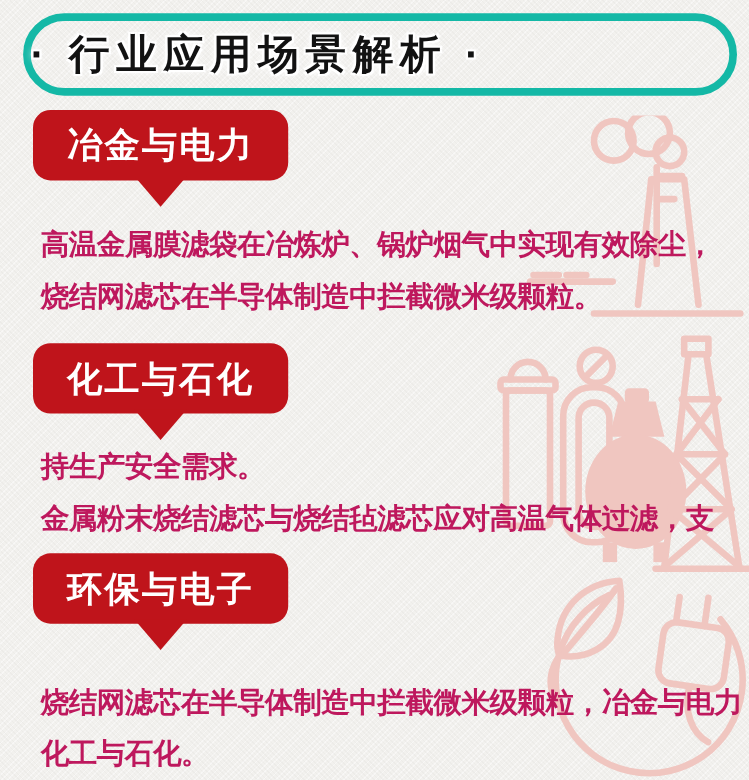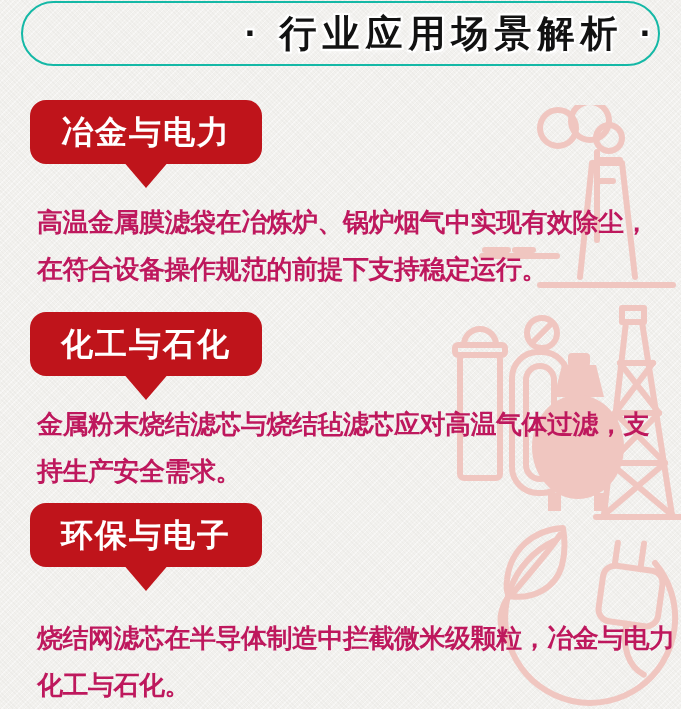--- a/index.html
+++ b/index.html
@@ -21,25 +21,25 @@
   .art path, .art line, .art circle, .art rect, .art ellipse {
     vector-effect: non-scaling-stroke;
   }
   .art-1 { left: 470px; top: 105px; }
   .art-2 { left: 450px; top: 303px; }
   .art-3 { left: 488px; top: 520px; }
 
   
   .header-pill {
     position: absolute;
-    left: 21px; top: 1px;
+    left: 21px; top: 12px;
     width: 635px; height: 61px;
-    border: 2px solid #14b8a6;
+    border: 7px solid #14b8a6;
     border-radius: 40px;
-    display: flex; align-items: center; justify-content: flex-end;
+    display: flex; align-items: center; justify-content: flex-start;
     z-index: 2;
   }
   .header-title {
     margin: 0;
     font-size: 37px;
     font-weight: 700;
     letter-spacing: 6px;
     color: #121212;
     white-space: nowrap;
     text-shadow:
@@ -167,29 +167,29 @@
 
   <div class="header-pill">
     <h1 class="header-title">· 行业应用场景解析 ·</h1>
   </div>
 
   <div class="badge badge-1">
     <span>冶金与电力</span>
   </div>
   <p class="para para-1">
     <span class="line">高温金属膜滤袋在冶炼炉、锅炉烟气中实现有效除尘，</span>
-    <span class="line">在符合设备操作规范的前提下支持稳定运行。</span>
+    <span class="line">烧结网滤芯在半导体制造中拦截微米级颗粒。</span>
   </p>
 
   <div class="badge badge-2">
     <span>化工与石化</span>
   </div>
   <p class="para para-2">
+    <span class="line">持生产安全需求。</span>
     <span class="line">金属粉末烧结滤芯与烧结毡滤芯应对高温气体过滤，支</span>
-    <span class="line">持生产安全需求。</span>
   </p>
 
   <div class="badge badge-3">
     <span>环保与电子</span>
   </div>
   <p class="para para-3">
     <span class="line">烧结网滤芯在半导体制造中拦截微米级颗粒，冶金与电力</span>
     <span class="line">化工与石化。</span>
   </p>
 

